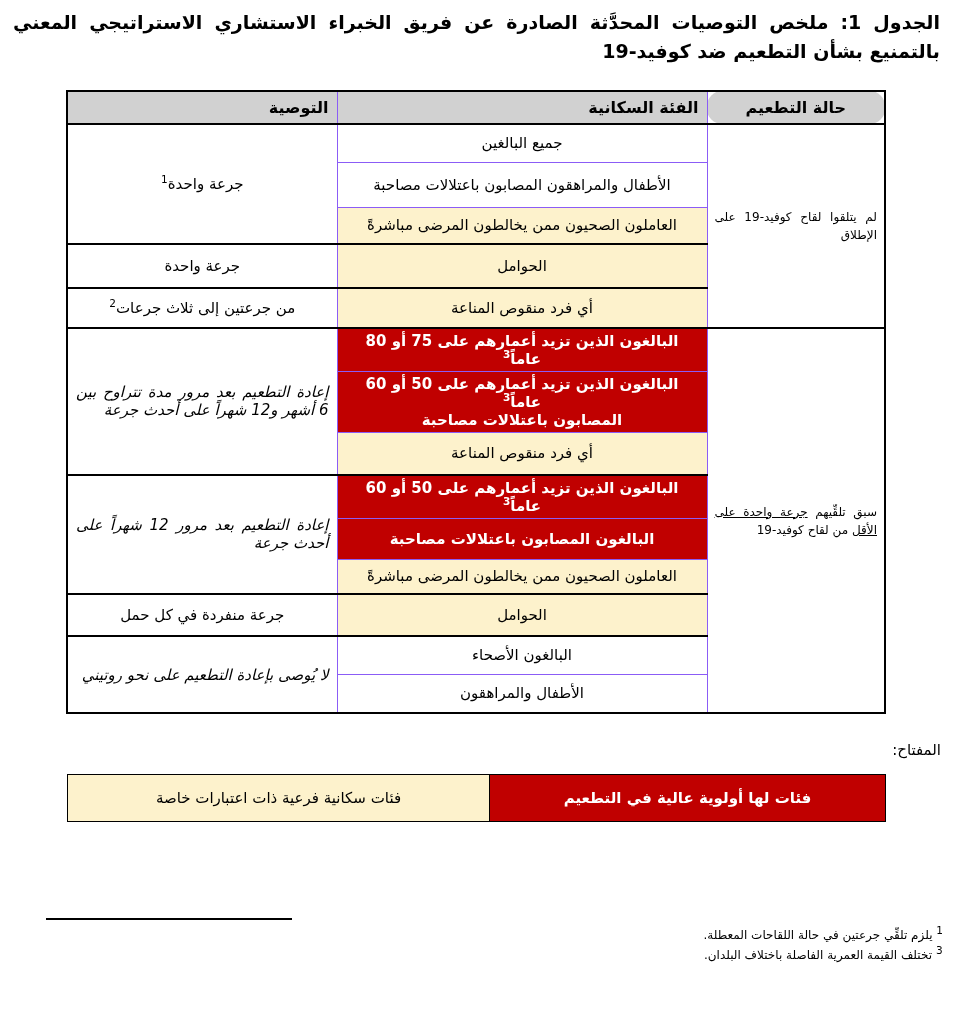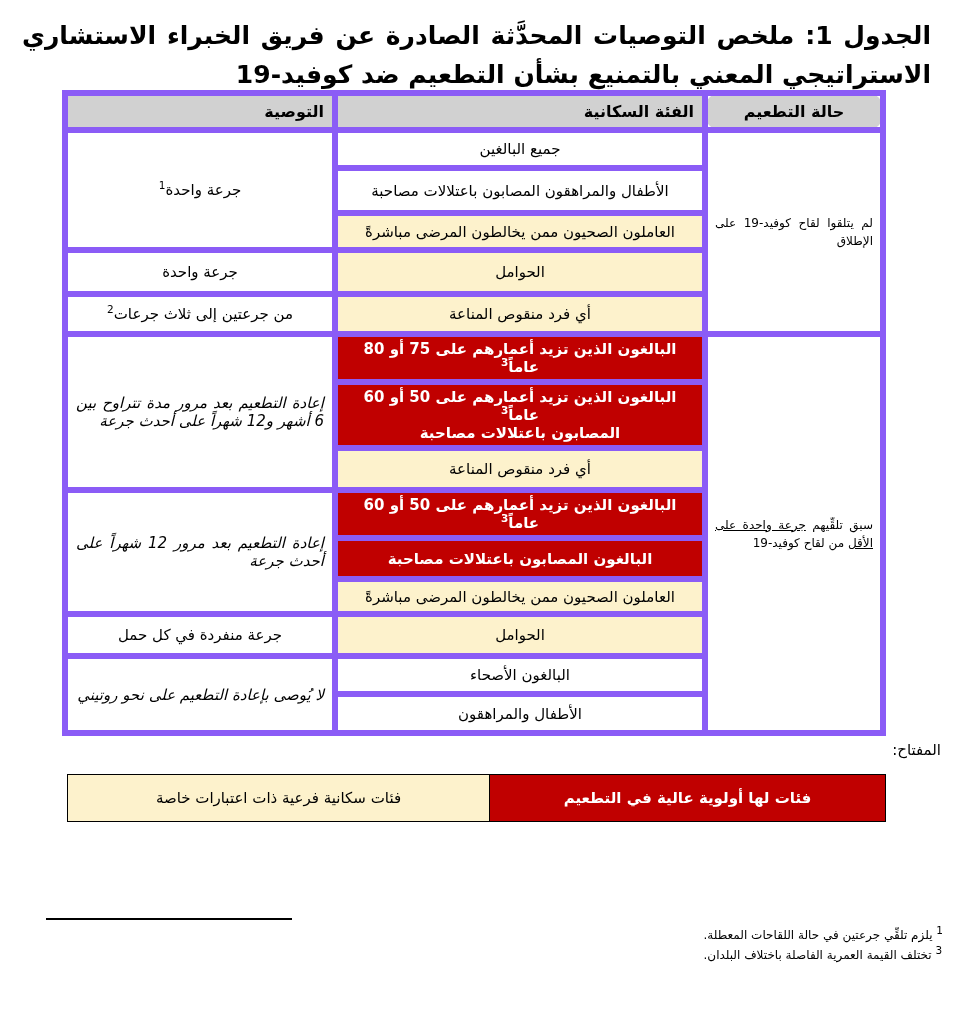--- a/index.html
+++ b/index.html
@@ -13,39 +13,39 @@
     color: #000;
     overflow: hidden;
   }
 
   
   .title {
     position: absolute;
     top: 8px;
     right: 13px;
     left: 13px;
-    margin: 9px;
-    font-size: 25px;
+    margin: 0;
+    font-size: 19px;
     font-weight: bold;
     line-height: 1.55;
     text-align: justify;
   }
 
   
   .main-table {
     position: absolute;
     top: 90px;
     right: 67px;
     width: 818px;
     border-collapse: collapse;
     table-layout: fixed;
     border: 2px solid #000;
   }
   .main-table th, .main-table td {
-    border: 6px solid #8b5cf6;
+    border: 1px solid #8b5cf6;
     vertical-align: middle;
     word-wrap: break-word;
   }
   .main-table thead th {
     background: #D1D1D1;
     font-weight: bold;
     font-size: 16px;
     padding: 6px 8px;
     text-align: right;
     border-bottom: 2px solid #000;
@@ -108,21 +108,21 @@
     position: absolute;
     top: 918px;
     left: 46px;
     width: 246px;
     border-top: 2px solid #000;
   }
   .footnotes {
     position: absolute;
     top: 926px;
     right: 10px;
-    text-align: left;
+    text-align: center;
     font-size: 12px;
     line-height: 1.65;
   }
 </style>
 </head>
 <body>
 
 <div class="page">
 
   <h1 class="title">الجدول 1: ملخص التوصيات المحدَّثة الصادرة عن فريق الخبراء الاستشاري الاستراتيجي المعني بالتمنيع بشأن التطعيم ضد كوفيد-19</h1>

